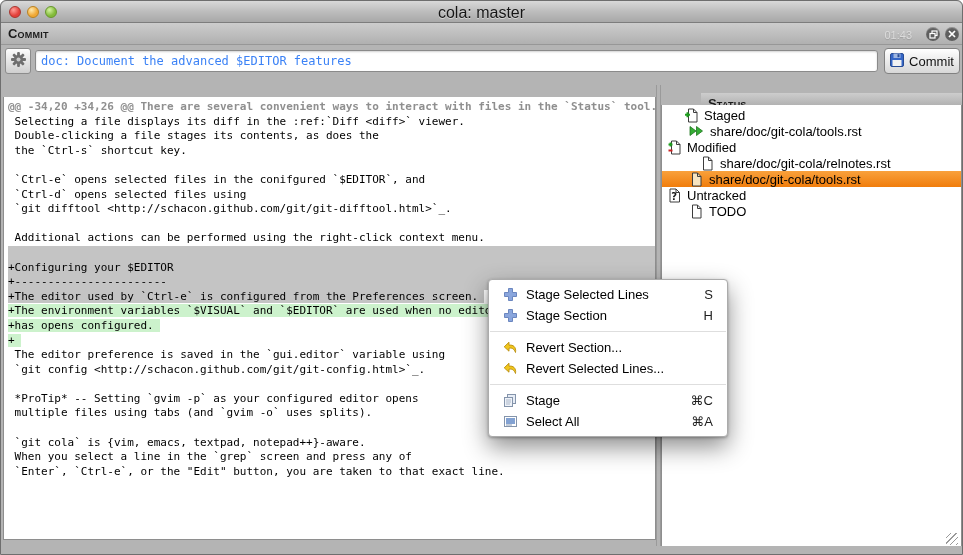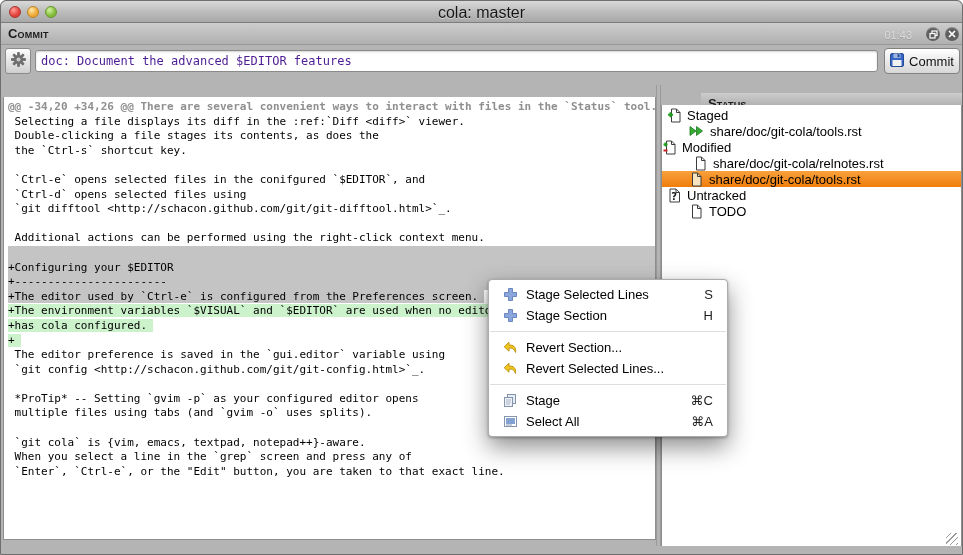--- a/index.html
+++ b/index.html
@@ -45,21 +45,21 @@
   
   #commit-row { position:absolute; left:0; top:44px; width:963px; height:32px; }
   #gear-button {
     position:absolute; left:4px; top:3px; width:26px; height:26px;
     background:linear-gradient(#fdfdfd,#cfcfcf); border:1px solid #8c8c8c; border-radius:3px;
     display:flex; align-items:center; justify-content:center;
   }
   #commit-input {
     position:absolute; left:34px; top:5px; width:843px; height:22px;
     border:1px solid #8a8a8a; border-radius:3px; background:#fff;
-    font:12px "DejaVu Sans Mono", monospace; color:#4c1d95; padding:0 5px;
+    font:12px "DejaVu Sans Mono", monospace; color:#3b82f6; padding:0 5px;
     box-shadow:inset 0 1px 2px rgba(0,0,0,.18);
   }
   #commit-button {
     position:absolute; right:4px; top:3px; width:76px; height:26px;
     background:linear-gradient(#ffffff,#d7d7d7); border:1px solid #818181; border-radius:4px;
     display:flex; align-items:center; justify-content:center; gap:5px;
     font-size:13px; color:#111;
   }
   
   .panel-body { position:absolute; background:#fff; border:1px solid #8e8e8e; border-top:none; }
@@ -163,21 +163,21 @@
       <div class="diff-line ctx"><span class="lt"> `Ctrl-e` opens selected files in the conifgured `$EDITOR`, and</span></div>
       <div class="diff-line ctx"><span class="lt"> `Ctrl-d` opens selected files using</span></div>
       <div class="diff-line ctx"><span class="lt"> `git difftool &lt;http://schacon.github.com/git/git-difftool.html&gt;`_.</span></div>
       <div class="diff-line ctx"><span class="lt"></span></div>
       <div class="diff-line ctx"><span class="lt"> Additional actions can be performed using the right-click context menu.</span></div>
       <div class="diff-line selfull"><span class="lt"></span></div>
       <div class="diff-line selfull"><span class="lt">+Configuring your $EDITOR</span></div>
       <div class="diff-line selfull"><span class="lt">+-----------------------</span></div>
       <div class="diff-line seltext"><span class="lt">+The editor used by `Ctrl-e` is configured from the Preferences screen.</span></div>
       <div class="diff-line add"><span class="lt">+The environment variables `$VISUAL` and `$EDITOR` are used when no editor</span></div>
-      <div class="diff-line add"><span class="lt">+has cola configured.</span></div>
+      <div class="diff-line add"><span class="lt">+has opens configured.</span></div>
       <div class="diff-line add"><span class="lt">+</span></div>
       <div class="diff-line ctx"><span class="lt"> The editor preference is saved in the `gui.editor` variable using</span></div>
       <div class="diff-line ctx"><span class="lt"> `git config &lt;http://schacon.github.com/git/git-config.html&gt;`_.</span></div>
       <div class="diff-line ctx"><span class="lt"></span></div>
       <div class="diff-line ctx"><span class="lt"> *ProTip* -- Setting `gvim -p` as your configured editor opens</span></div>
       <div class="diff-line ctx"><span class="lt"> multiple files using tabs (and `gvim -o` uses splits).</span></div>
       <div class="diff-line ctx"><span class="lt"></span></div>
       <div class="diff-line ctx"><span class="lt"> `git cola` is {vim, emacs, textpad, notepad++}-aware.</span></div>
       <div class="diff-line ctx"><span class="lt"> When you select a line in the `grep` screen and press any of</span></div>
       <div class="diff-line ctx"><span class="lt"> `Enter`, `Ctrl-e`, or the "Edit" button, you are taken to that exact line.</span></div>
@@ -199,45 +199,45 @@
       <span class="round-btn">
           <span class="js-icon">
             <svg width="8" height="8" viewBox="0 0 8 8">
               <path d="M1 1 L7 7 M7 1 L1 7" stroke="#fff" stroke-width="1.7"></path>
             </svg>
           </span>
         </span>
     </span>
   </div>
   <div id="status-body" class="panel-body">
-      <div class="tree-row" style="padding-left: 5px;">
+      <div class="tree-row" style="padding-left: 22px;">
         <svg width="14" height="15" viewBox="0 0 14 15">
           <path d="M4.5 1 H9.5 L13 4.5 V14 H4.5 Z" fill="#fff" stroke="#3c3c3c"></path>
           <path d="M9.5 1 V4.5 H13" fill="none" stroke="#3c3c3c"></path>
           <path d="M3.5 4.2 v5 M1 6.7 h5" stroke="#1f9e1f" stroke-width="2"></path>
         </svg>
         <span>Staged</span>
       </div>
       <div class="tree-row" style="padding-left: 27px;">
         <svg width="15" height="14" viewBox="0 0 15 14">
           <path d="M1 2.5 L7 7 L1 11.5 Z" fill="#35ad35" stroke="#1d731d" stroke-width="0.8"></path>
           <path d="M7.5 2.5 L13.5 7 L7.5 11.5 Z" fill="#35ad35" stroke="#1d731d" stroke-width="0.8"></path>
         </svg>
         <span>share/doc/git-cola/tools.rst</span>
       </div>
-      <div class="tree-row" style="">
+      <div class="tree-row" style="padding-left: 5px;">
         <svg width="14" height="15" viewBox="0 0 14 15">
           <path d="M4.5 1 H9.5 L13 4.5 V14 H4.5 Z" fill="#fff" stroke="#3c3c3c"></path>
           <path d="M9.5 1 V4.5 H13" fill="none" stroke="#3c3c3c"></path>
           <path d="M3.5 2.5 v4 M1.5 4.5 h4" stroke="#1f9e1f" stroke-width="1.8"></path>
           <path d="M1.5 10.5 h4" stroke="#cc2222" stroke-width="1.8"></path>
         </svg>
         <span>Modified</span>
       </div>
-      <div class="tree-row" style="padding-left: 31px;">
+      <div class="tree-row" style="padding-left: 31px; margin-left: 7px;">
         <svg width="14" height="15" viewBox="0 0 14 15">
           <path d="M3.5 1 H8.5 L12 4.5 V14 H3.5 Z" fill="#fff" stroke="#3c3c3c"></path>
           <path d="M8.5 1 V4.5 H12" fill="none" stroke="#3c3c3c"></path>
         </svg>
         <span>share/doc/git-cola/relnotes.rst</span>
       </div>
       <div class="tree-row selected" style="padding-left: 27px;">
         <svg width="14" height="15" viewBox="0 0 14 15">
           <path d="M3.5 1 H8.5 L12 4.5 V14 H3.5 Z" fill="#f6e3bf" stroke="#3c3c3c"></path>
           <path d="M8.5 1 V4.5 H12" fill="none" stroke="#3c3c3c"></path>

